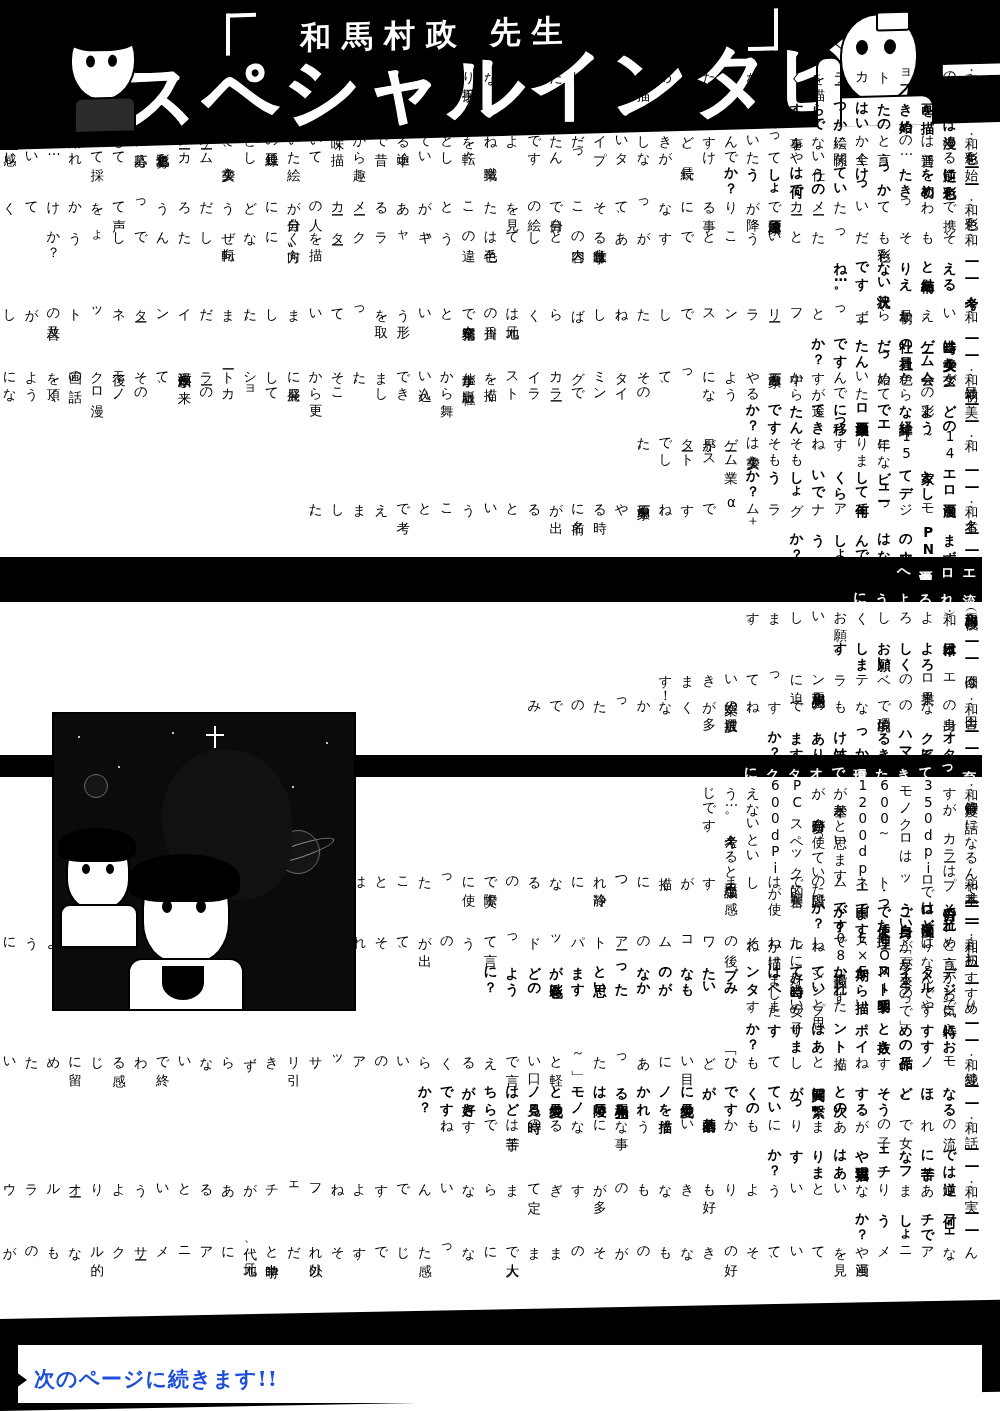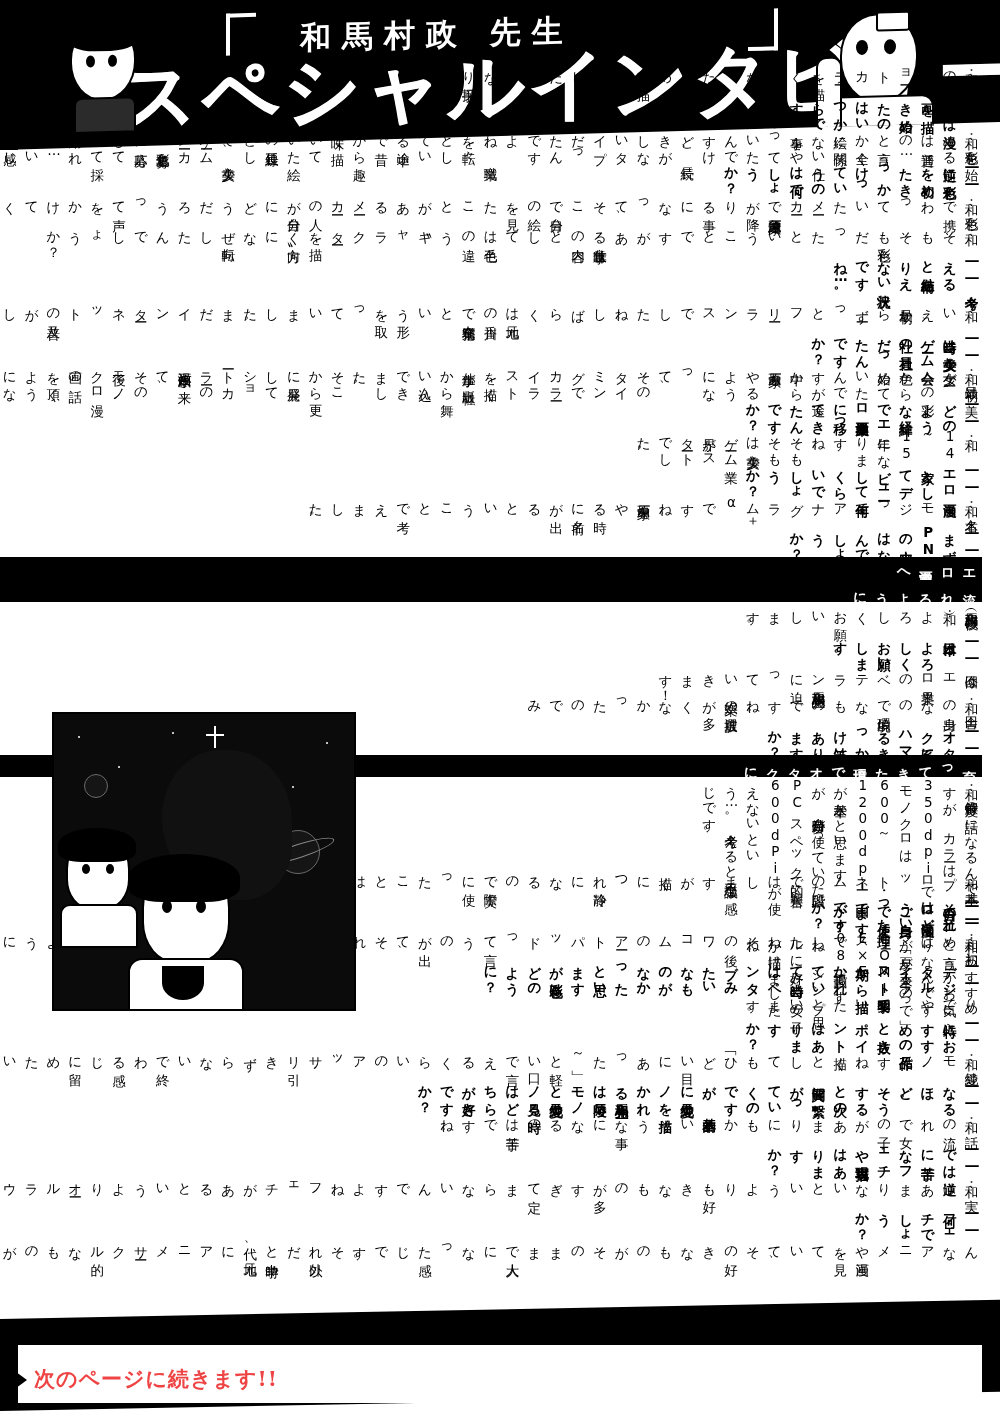--- a/index.html
+++ b/index.html
@@ -195,21 +195,21 @@
     height: 58px;
     background: #ffffff;
     border-radius: 0 0 0 0;
   }
   .next-page {
     position: absolute;
     left: 34px;
     bottom: 18px;
     font-size: 21px;
     font-weight: bold;
-    color: #ef4444;
+    color: #1d4ed8;
     letter-spacing: 1px;
     font-family: "DejaVu Serif", "Liberation Serif", serif;
   }
   .arrow-mark {
     position: absolute;
     left: 12px;
     bottom: 20px;
     width: 0; height: 0;
     border-top: 11px solid transparent;
     border-bottom: 11px solid transparent;

